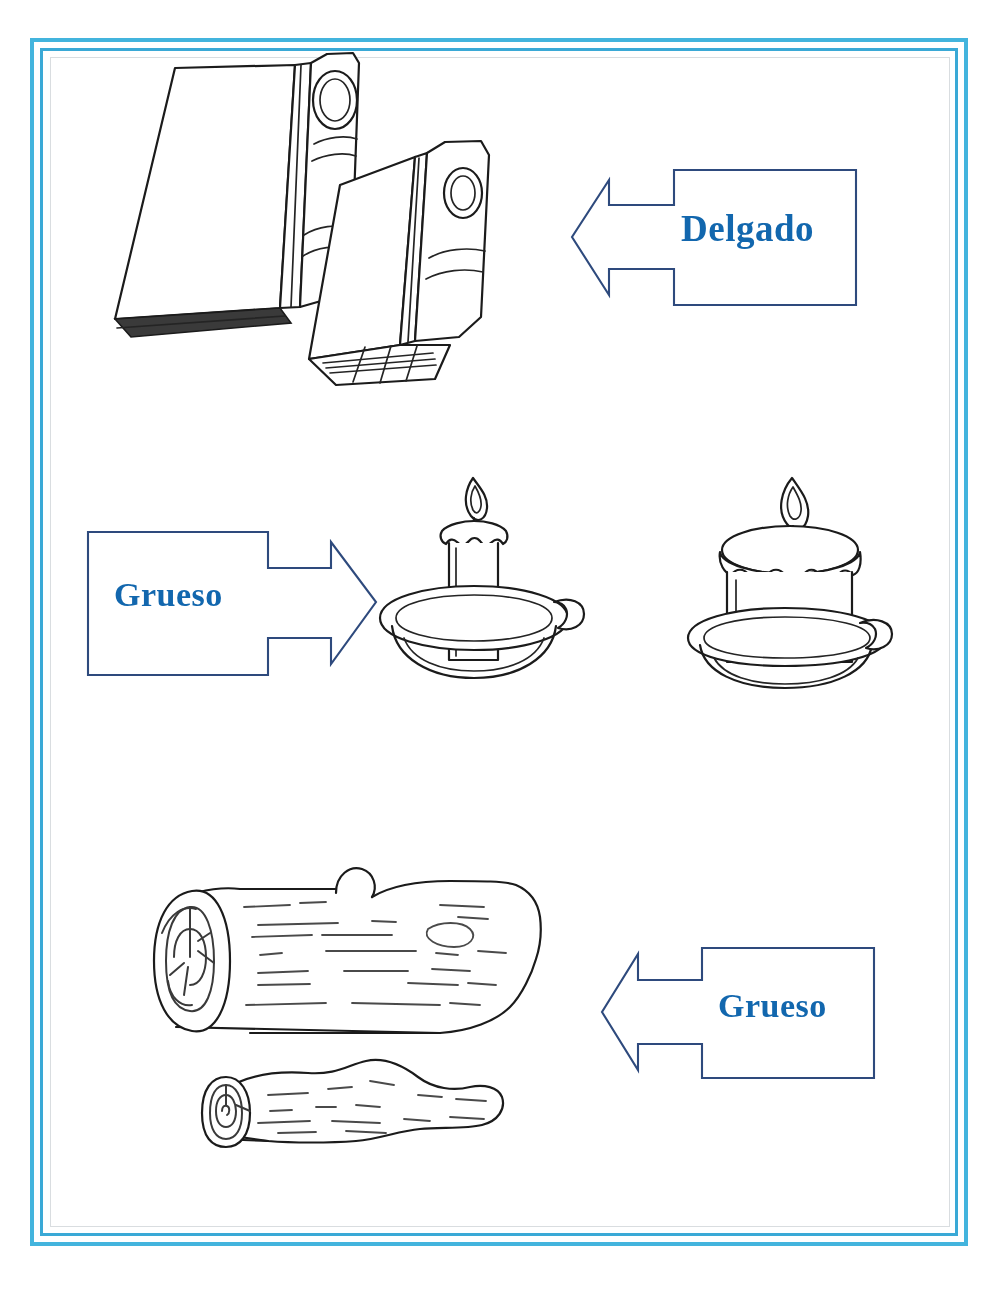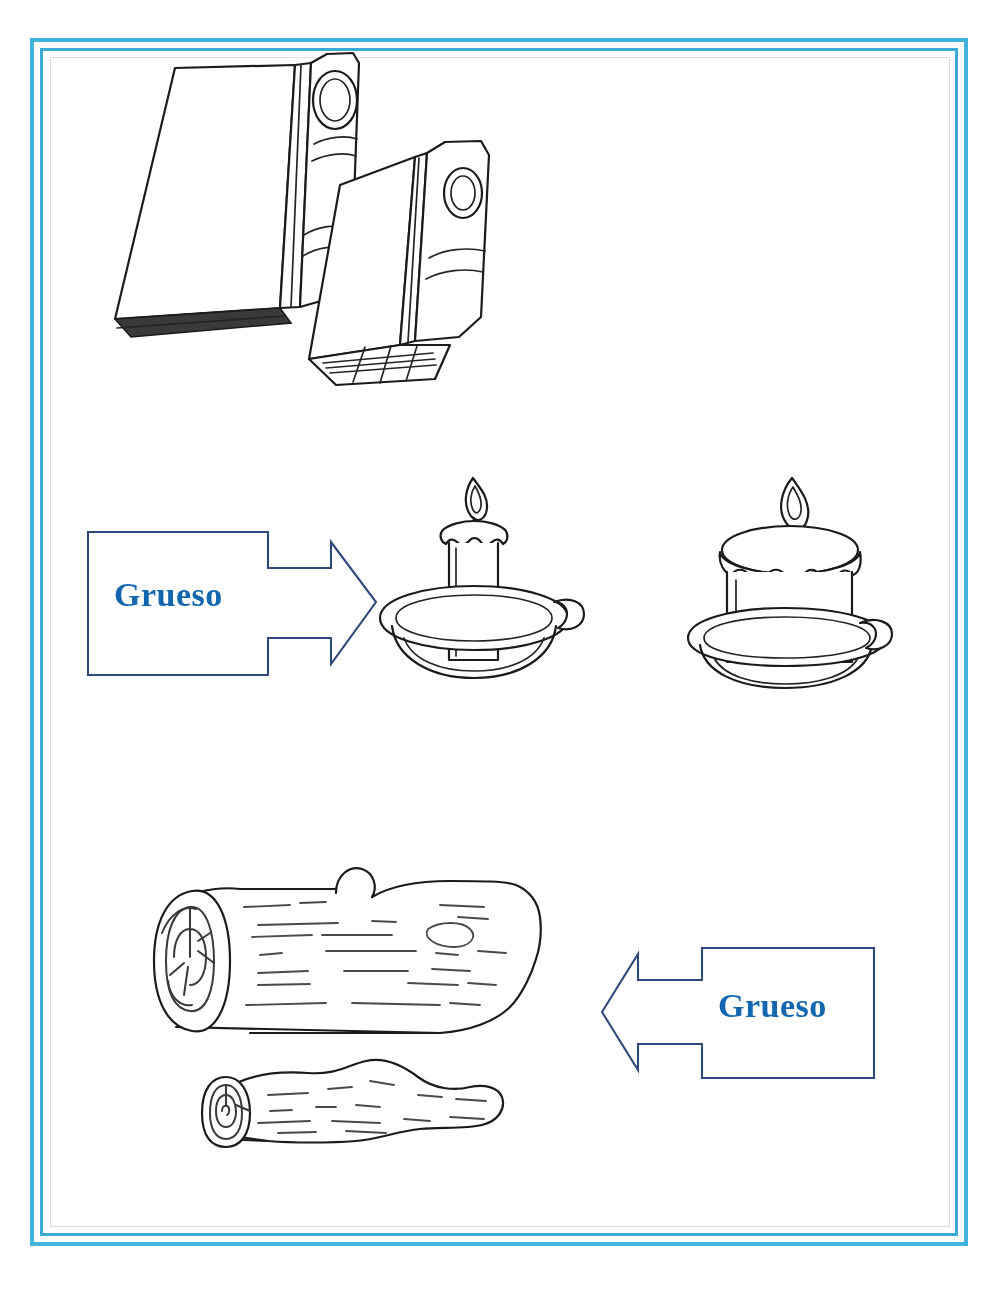--- a/index.html
+++ b/index.html
@@ -163,20 +163,27 @@
 
         <ellipse class="ink-fill" cx="368" cy="148" rx="19" ry="25"></ellipse>
         <ellipse class="ink-thin" cx="368" cy="148" rx="12" ry="17"></ellipse>
 
         <path class="ink-thin" d="M334 213 C350 204 372 202 390 206"></path>
         <path class="ink-thin" d="M331 234 C348 225 370 223 388 227"></path>
       </g>
     </svg>
   </div>
 
+  <div class="callout" style="left:566px; top:165px; width:300px; height:145px;">
+    <svg width="300" height="145" viewBox="0 0 300 145">
+
+      <path d="M108 5 L290 5 L290 140 L108 140 L108 104 L43 104 L43 130 L6 72 L43 15 L43 40 L108 40 Z" fill="#ffffff" stroke="#2e4a7d" stroke-width="2.1" stroke-linejoin="miter"></path>
+    </svg>
+    <span class="callout-label" style="left:115px; top:42px; font-size:37px;">Delgado</span>
+  </div>
 
   <div class="art" style="left:370px; top:468px; width:225px; height:225px;">
     <svg width="225" height="225" viewBox="0 0 225 225">
       <g>
 
         <path class="ink-fill" d="M101 48 C92 36 96 20 103 10 C110 20 118 28 117 40 C116 51 108 56 101 48 Z"></path>
         <path class="ink-thin" d="M103 42 C99 34 101 24 105 18 C109 25 112 31 111 38 C110 45 106 47 103 42 Z"></path>
 
         <path class="ink" d="M104 50 C104 57 101 62 100 69"></path>
 

